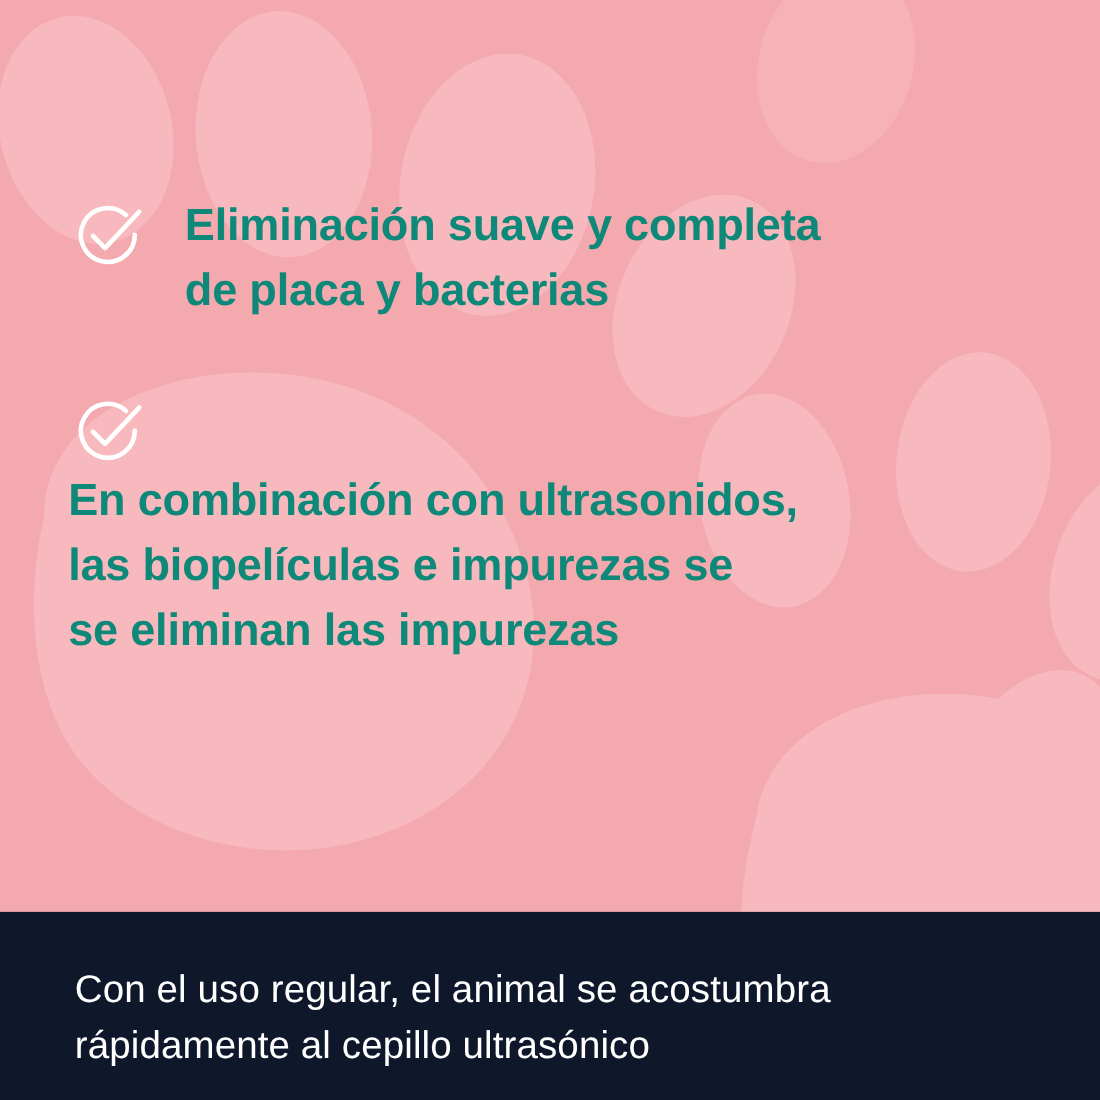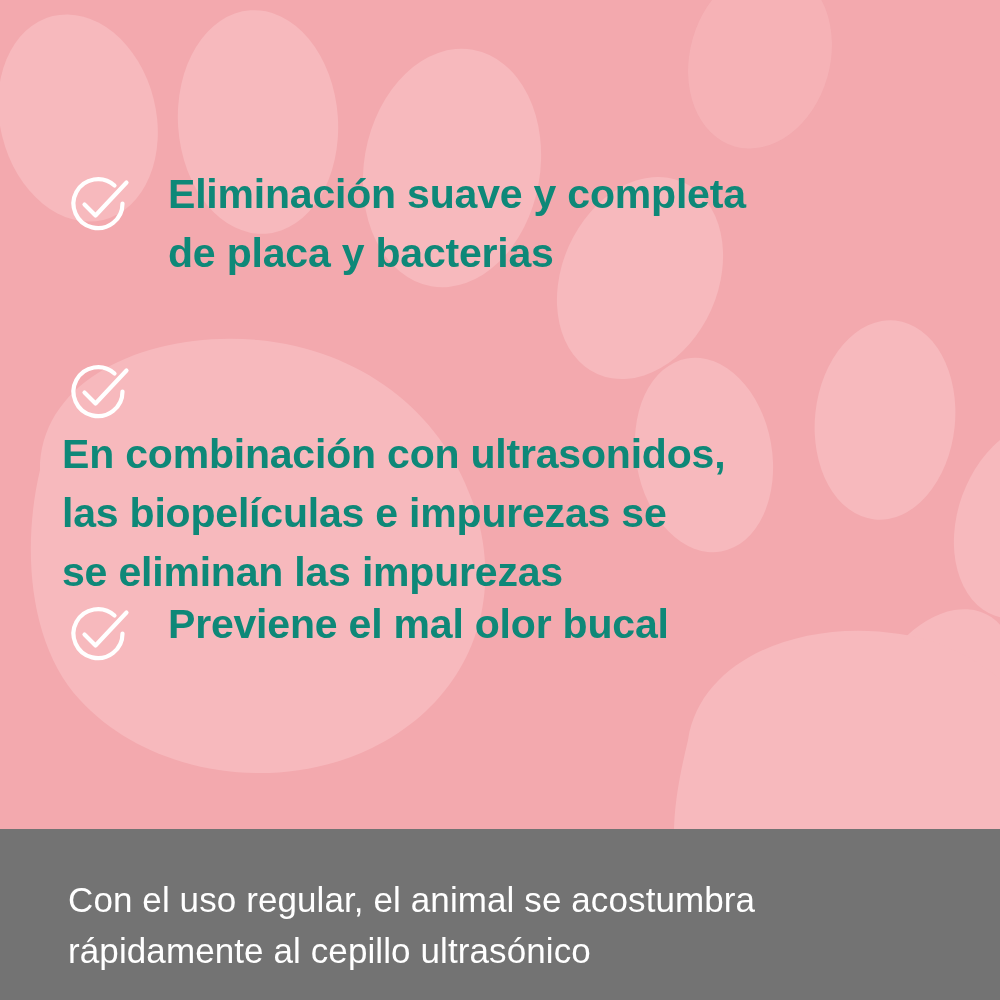--- a/index.html
+++ b/index.html
@@ -43,21 +43,21 @@
     width: 1000px;
     height: 829px;
   }
 
   .bullet-row {
     position: absolute;
     display: flex;
     align-items: flex-start;
     left: 62px;
   }
-  .bullet-row.r0 { top: 168px; }
+  .bullet-row.r0 { top: 178px; }
   .bullet-row.r1 { top: 356px; flex-direction: column; }
   .bullet-row.r2 { top: 598px; }
 
   .check-icon {
     flex: 0 0 auto;
     width: 72px;
     height: 72px;
     margin-right: 34px;
     display: block;
   }
@@ -72,21 +72,21 @@
     margin-top: -3px;
   }
 
   
   .footer-band {
     position: absolute;
     left: 0;
     top: 829px;
     width: 1000px;
     height: 171px;
-    background: #737373;
+    background: #0f172a;
     overflow: hidden;
   }
   .footer-text {
     position: absolute;
     left: 68px;
     top: 45px;
     width: 900px;
     color: #ffffff;
     font-size: 35px;
     line-height: 51px;
@@ -148,28 +148,20 @@
         <svg class="check-icon" viewBox="0 0 72 72" xmlns="http://www.w3.org/2000/svg" aria-hidden="true">
           <path d="M 52.5 17.5
                    A 24.5 24.5 0 1 0 60.5 35.5" fill="none" stroke="#ffffff" stroke-width="4.2" stroke-linecap="round"></path>
           <path d="M 22.5 36.5 L 33.5 47.5 L 64.5 14.5" fill="none" stroke="#ffffff" stroke-width="4.2" stroke-linecap="round" stroke-linejoin="round"></path>
         </svg>
         <div class="bullet-text">En combinación con ultrasonidos,
 las biopelículas e impurezas se
 se eliminan las impurezas</div>
       </div>
 
-      <div class="bullet-row r2">
-        <svg class="check-icon" viewBox="0 0 72 72" xmlns="http://www.w3.org/2000/svg" aria-hidden="true">
-          <path d="M 52.5 17.5
-                   A 24.5 24.5 0 1 0 60.5 35.5" fill="none" stroke="#ffffff" stroke-width="4.2" stroke-linecap="round"></path>
-          <path d="M 22.5 36.5 L 33.5 47.5 L 64.5 14.5" fill="none" stroke="#ffffff" stroke-width="4.2" stroke-linecap="round" stroke-linejoin="round"></path>
-        </svg>
-        <div class="bullet-text">Previene el mal olor bucal</div>
-      </div>
 
     </div>
   </div>
 
   <div class="footer-band">
     <div class="footer-text">Con el uso regular, el animal se acostumbra
 rápidamente al cepillo ultrasónico</div>
   </div>
 
 </div>

